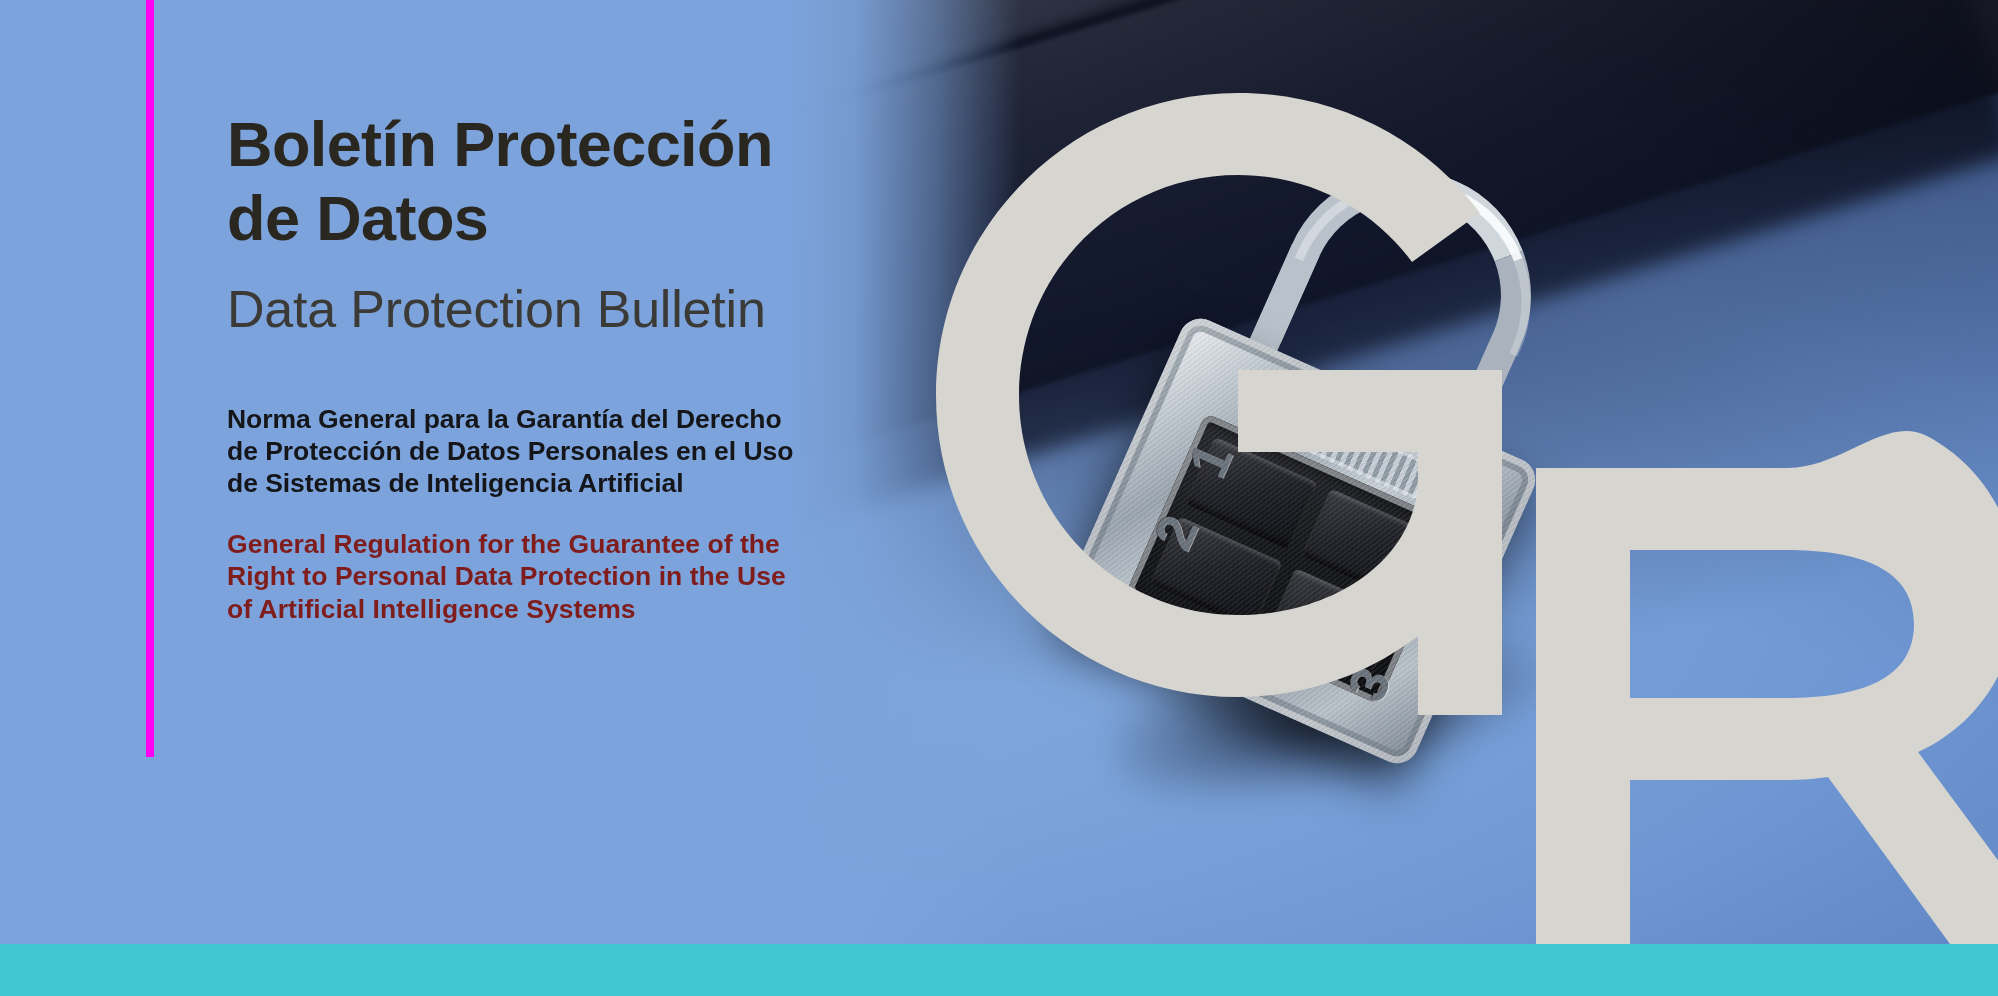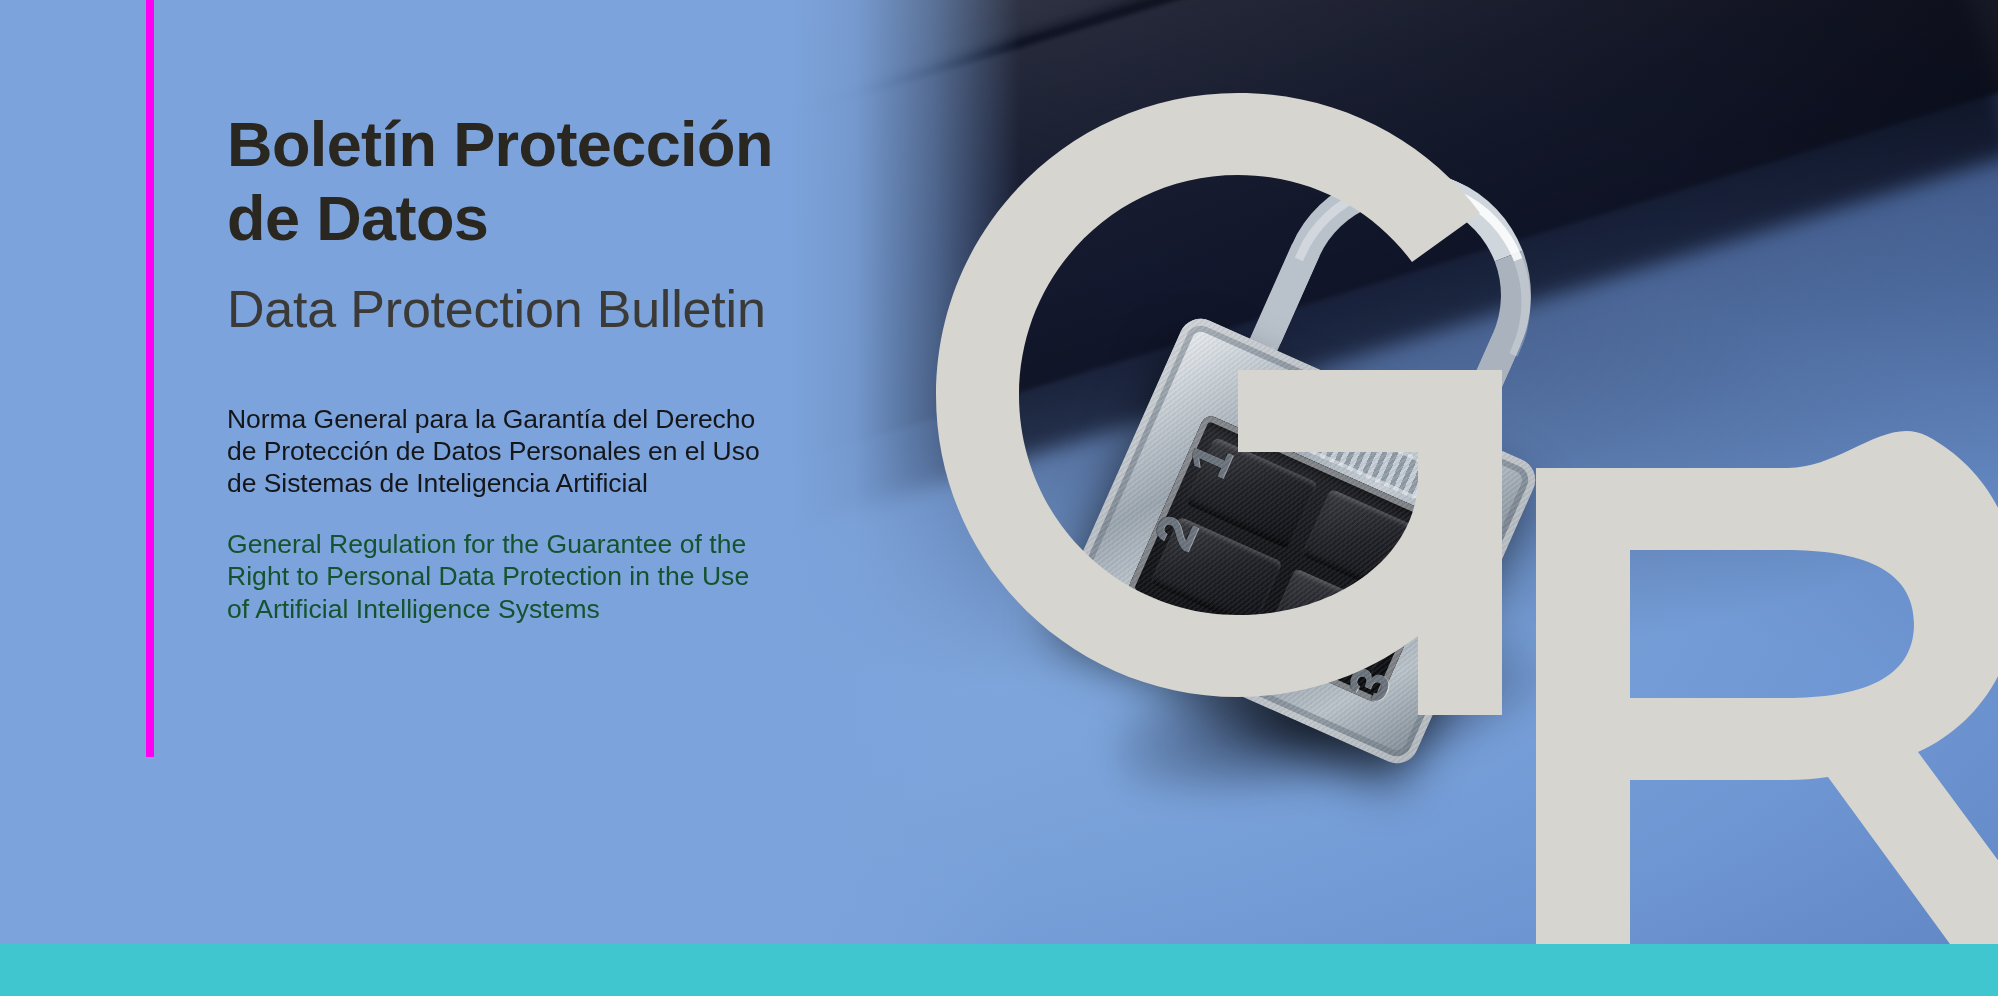--- a/index.html
+++ b/index.html
@@ -222,33 +222,33 @@
     margin-top:26px;
     font-size:52px;
     font-weight:400;
     line-height:1.1;
     letter-spacing:-0.2px;
     color:#3b3a36;
   }
   #lead-es {
     margin-top:64px;
     font-size:26.5px;
-    font-weight:400;
+    font-weight:700;
     line-height:1.22;
     letter-spacing:-0.05px;
     color:#15161a;
     white-space:pre-line;
   }
   #lead-en {
     margin-top:28px;
     font-size:26.5px;
-    font-weight:400;
+    font-weight:700;
     line-height:1.24;
     letter-spacing:0.05px;
-    color:#14532d;
+    color:#7f1d1d;
     white-space:pre-line;
   }
 
   
   #footer-band {
     position:absolute;
     left:0; top:944px; width:1998px; height:52px;
     background:#3FC6CE;
   }
 </style>

